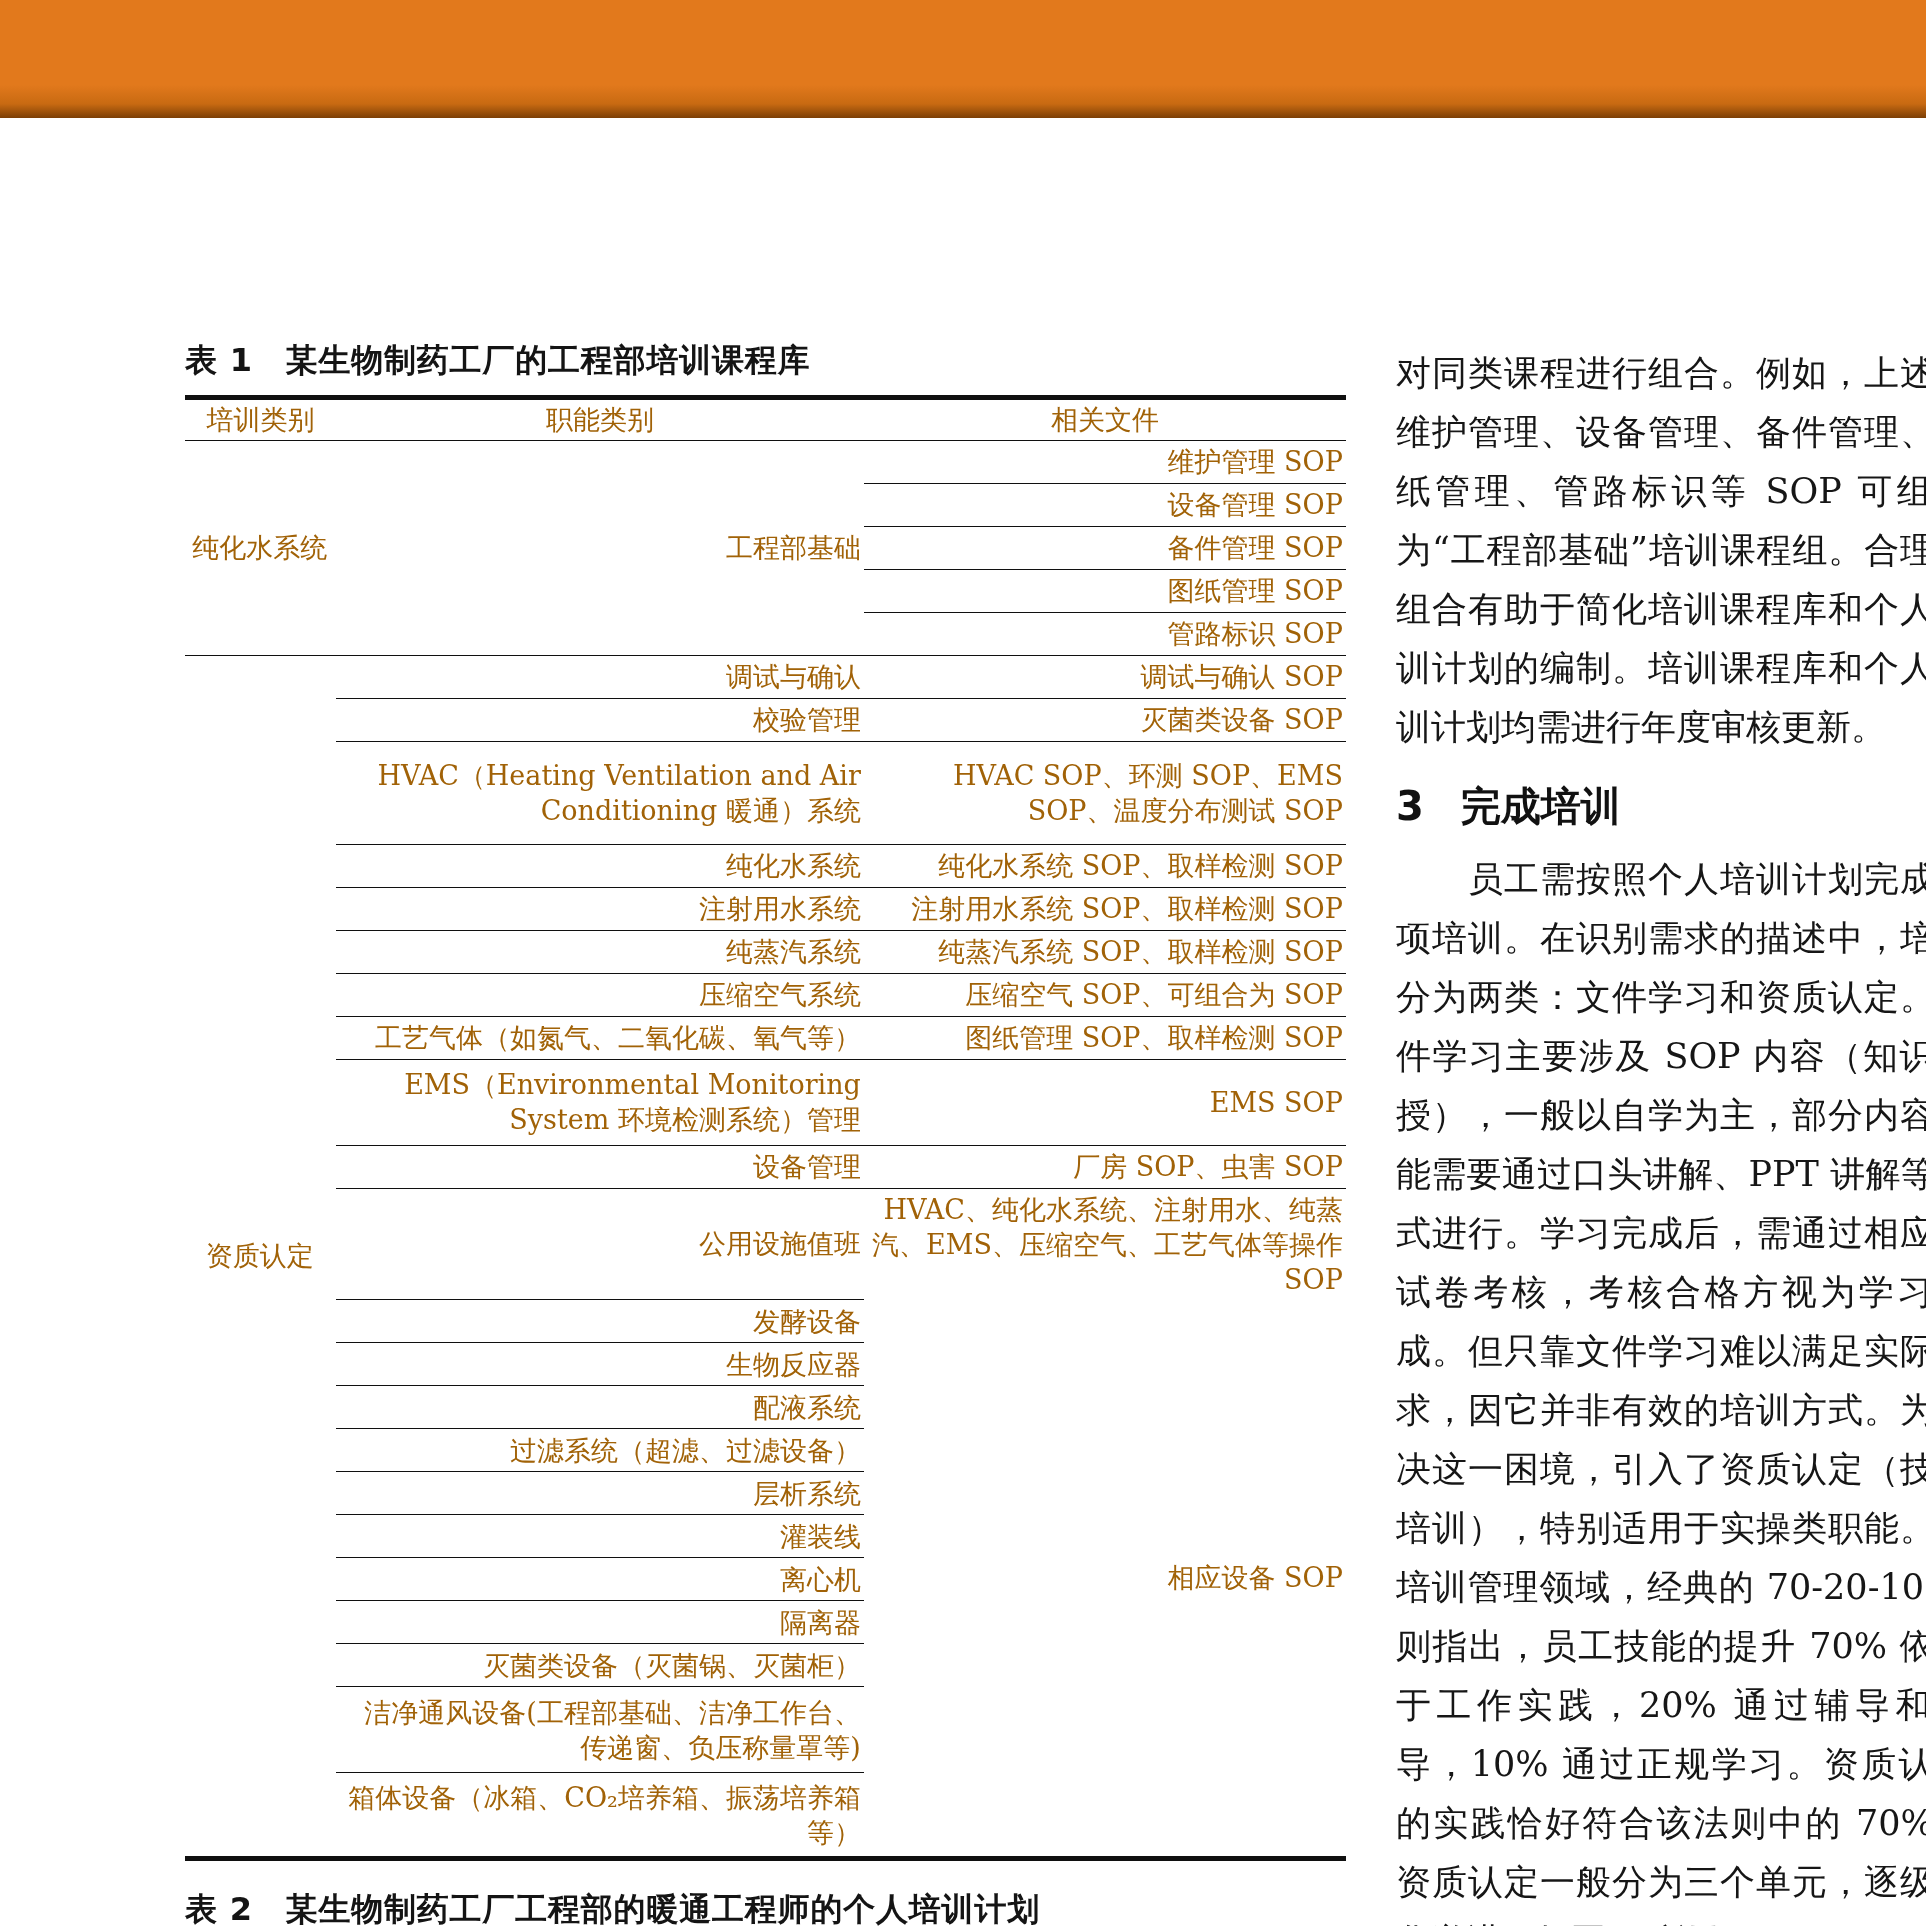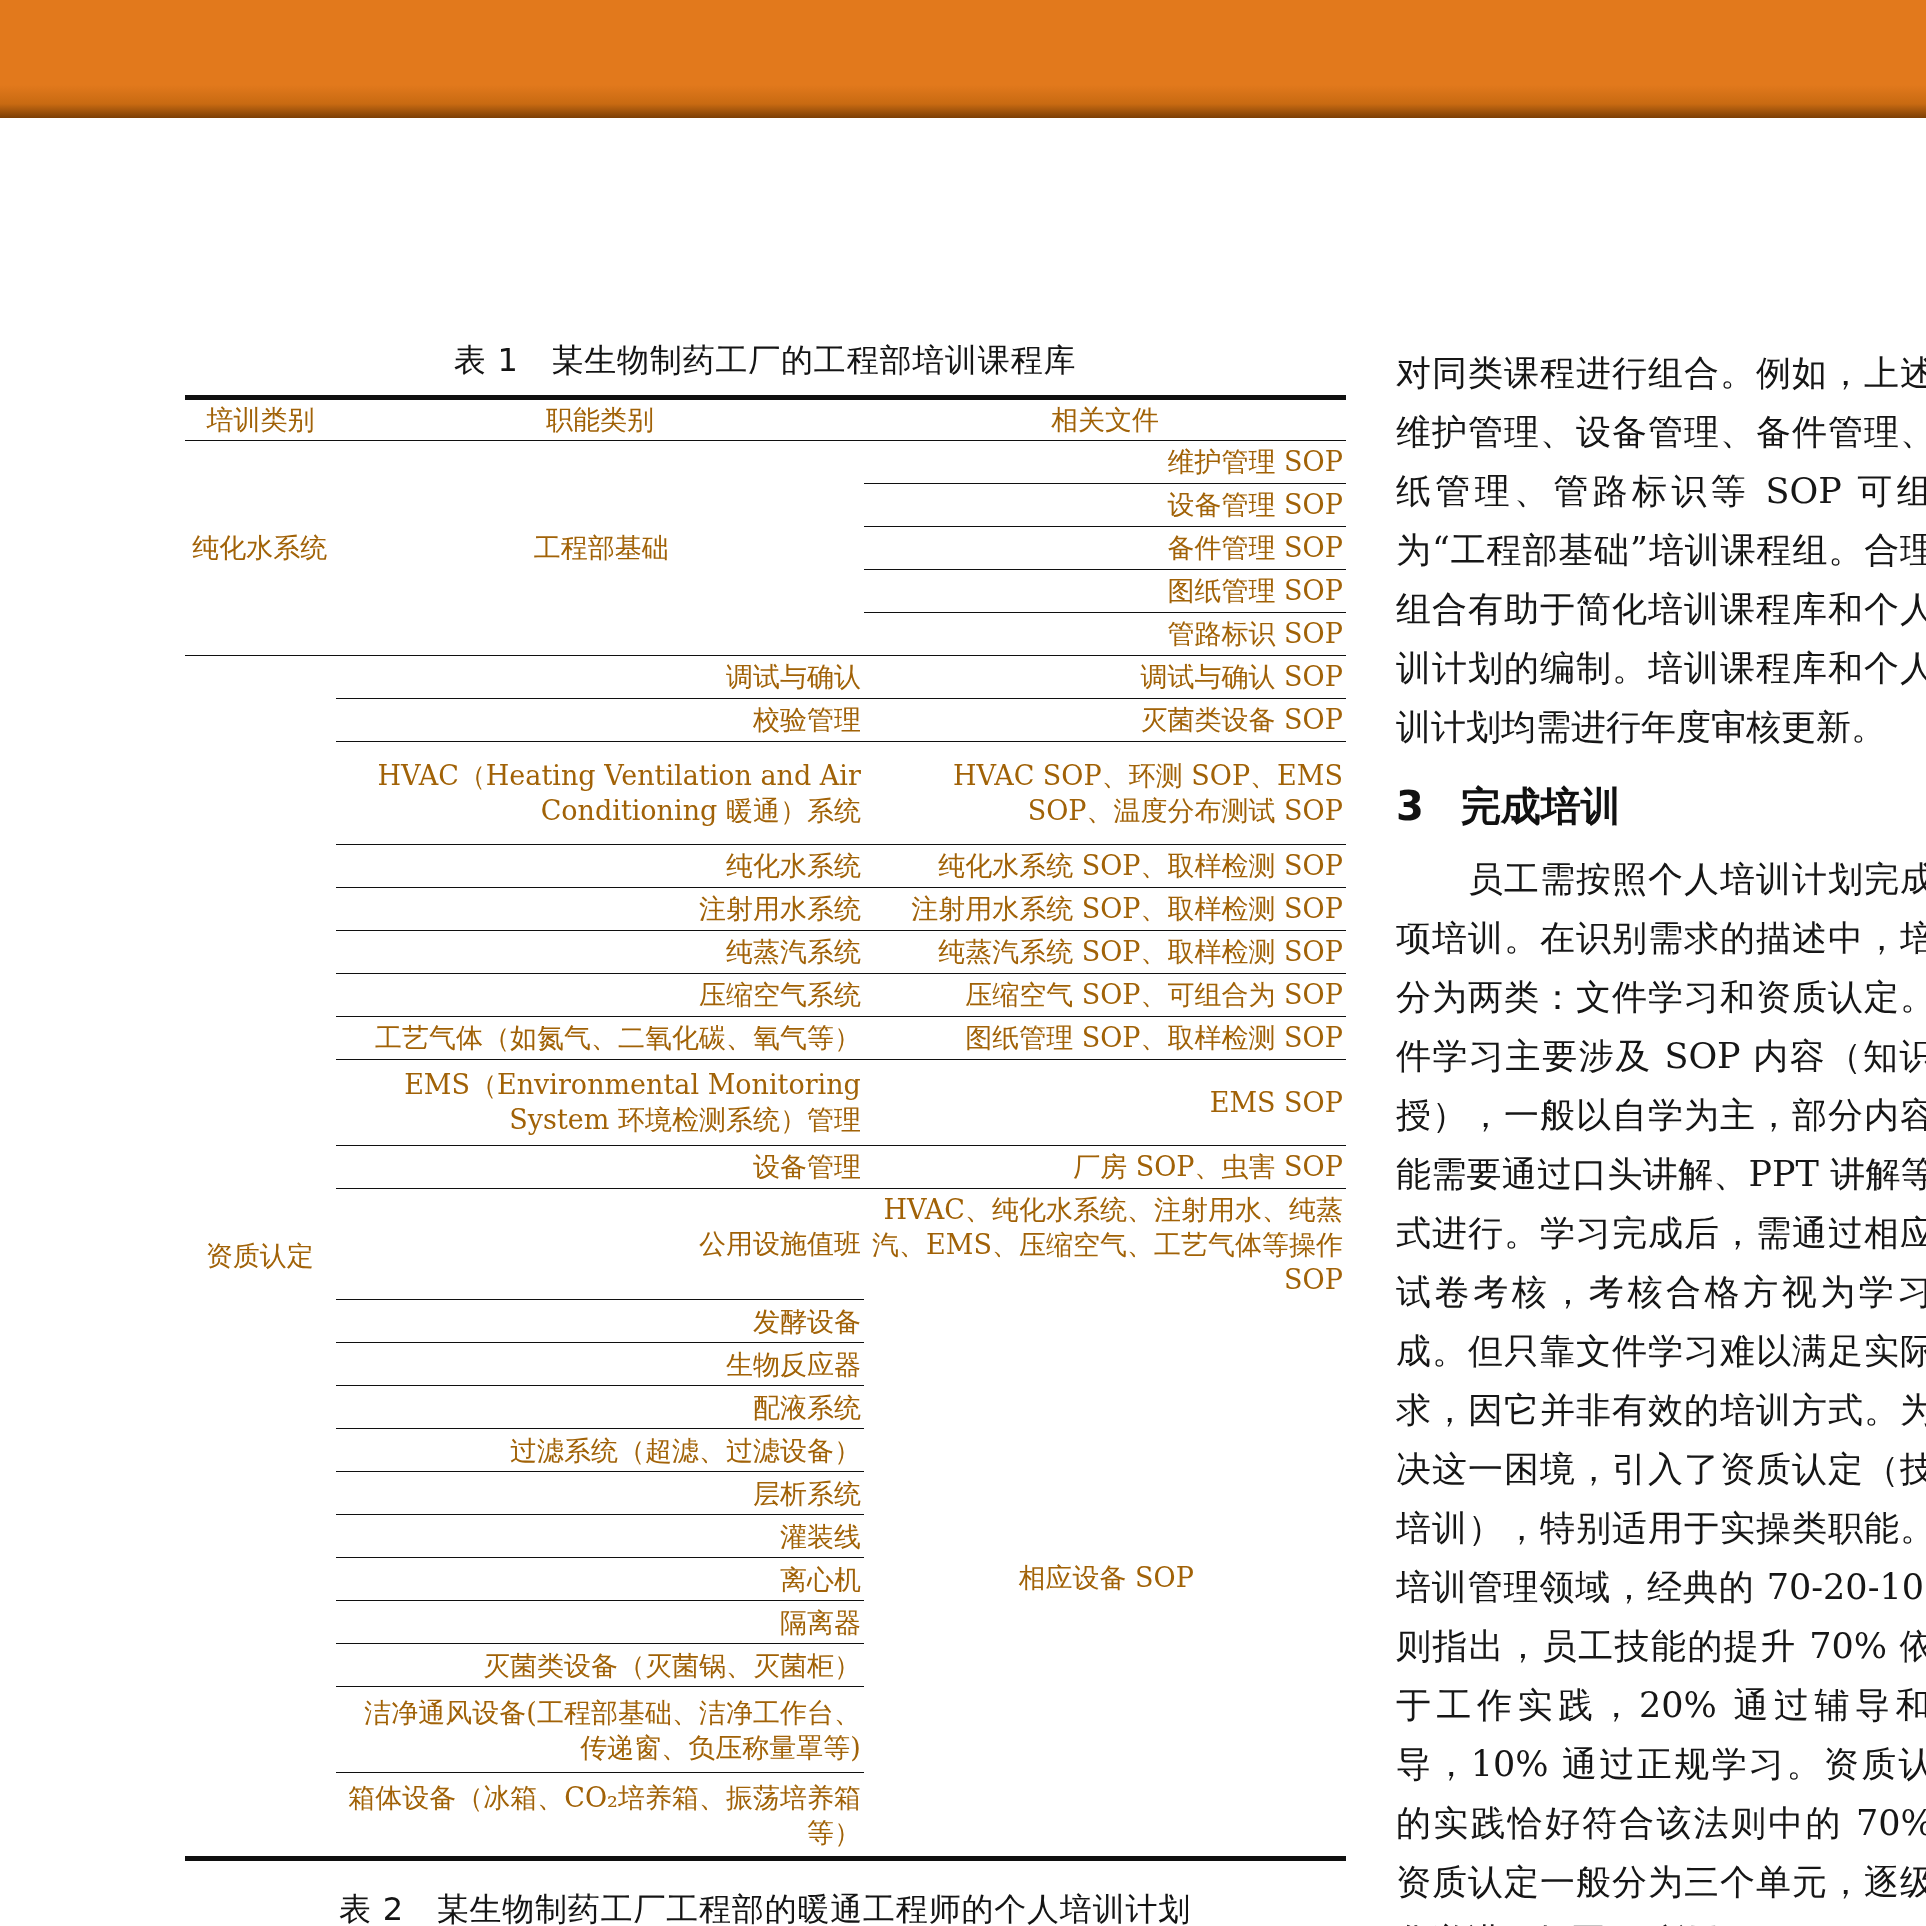--- a/index.html
+++ b/index.html
@@ -10,34 +10,34 @@
     overflow:hidden;
   }
   .band {
     position:absolute; left:0; top:0; width:2140px; height:118px;
     background:linear-gradient(180deg,#e2791c 0%, #e2791c 72%, #c86a12 88%, #7c3f06 100%);
   }
   
   .t1-wrap { position:absolute; left:185px; top:339px; width:1160px; }
   .t2-wrap { position:absolute; left:185px; top:1888px; width:1160px; }
   .tbl-title {
-    font-family:"DejaVu Sans", sans-serif; font-weight:normal;
-    font-size:32px; line-height:42px; text-align:center; color:#141414;
+    font-family:"DejaVu Sans", sans-serif; font-weight:bold;
+    font-size:32px; line-height:42px; color:#141414;
     margin-bottom:13.5px; letter-spacing:0.8px;
   }
   .t2-wrap .tbl-title { margin-bottom:21px; }
   table.t1 { border-collapse:collapse; table-layout:fixed; width:1160px;
              font-size:27px; line-height:35px; color:#a16207; }
   table.t1 th {
     border-top:5.4px solid #101010; border-bottom:1.9px solid #101010;
     font-weight:normal; text-align:center; height:39px; padding:2.3px 1.5px;
   }
   table.t1 td { vertical-align:middle; padding:3.1px 3.1px 3.1px 5.4px; text-align:right; }
   table.t1 td.cat { text-align:center; padding-left:1.5px; }
-  table.t1 td.ctr { text-align:center; }
+  table.t1 td.ctr { text-align:right; }
   table.t1 tr { height:43px; }
   table.t1 tr.h268 { height:103px; }
   table.t1 tr.h222 { height:86px; }
   table.t1 tr.h283 { height:109px; }
   .bl { border-bottom:1.5px solid #101010; }
   .bh { border-bottom:5.4px solid #101010; }
   
   .right { position:absolute; left:1396px; top:344px; width:575px; height:2535px;
            overflow:hidden; font-size:35px; line-height:59px; text-align:justify;
            color:#161616; }

